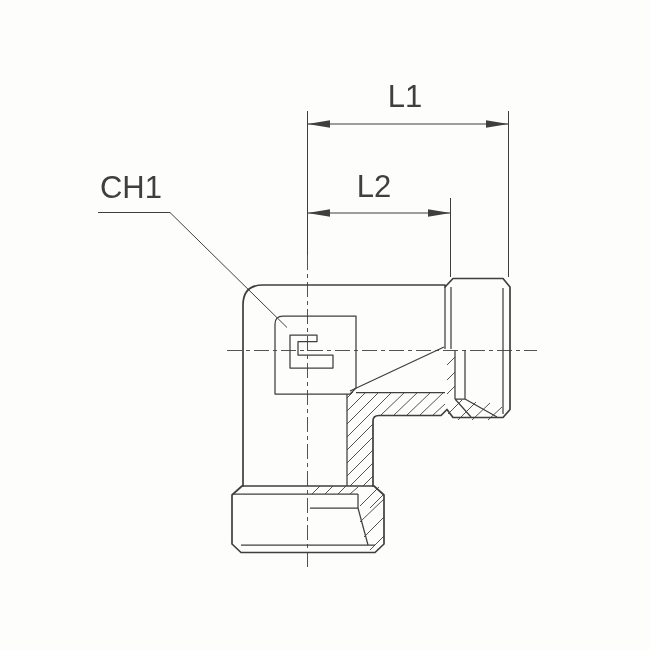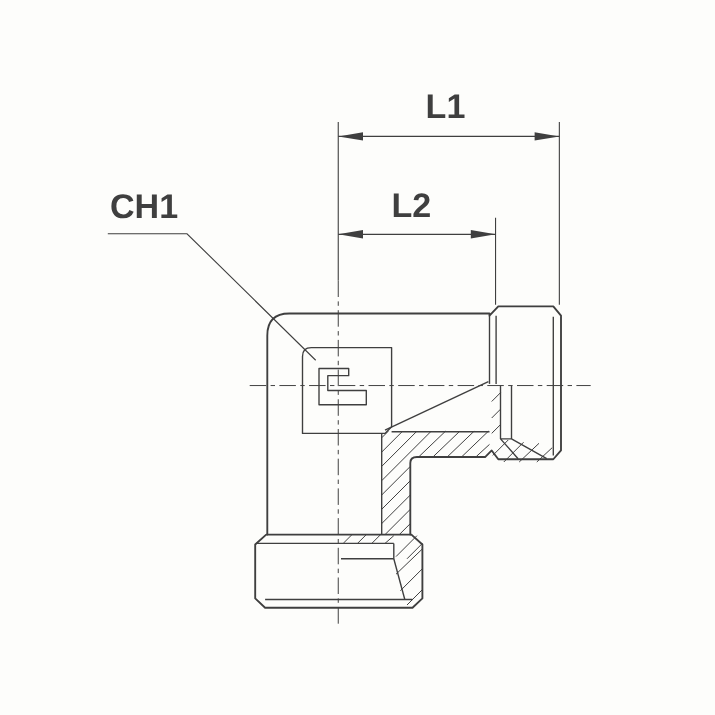--- a/index.html
+++ b/index.html
@@ -3,21 +3,20 @@
 <meta charset="utf-8">
 <style>
   html, body { margin: 0; padding: 0; background: #ffffff; }
   .canvas {
     position: relative;
     width: 650px;
     height: 650px;
     background: var(--bg, #fdfdfb);
     overflow: hidden;
     font-family: "Liberation Sans", sans-serif;
-    font-weight: bold;
   }
   svg { position: absolute; left: 0; top: 0; }
   .outline {
     stroke: var(--line, #3f3f3f);
     stroke-width: 1.7;
     fill: none;
     stroke-linejoin: round;
     stroke-linecap: round;
   }
   .inner {

